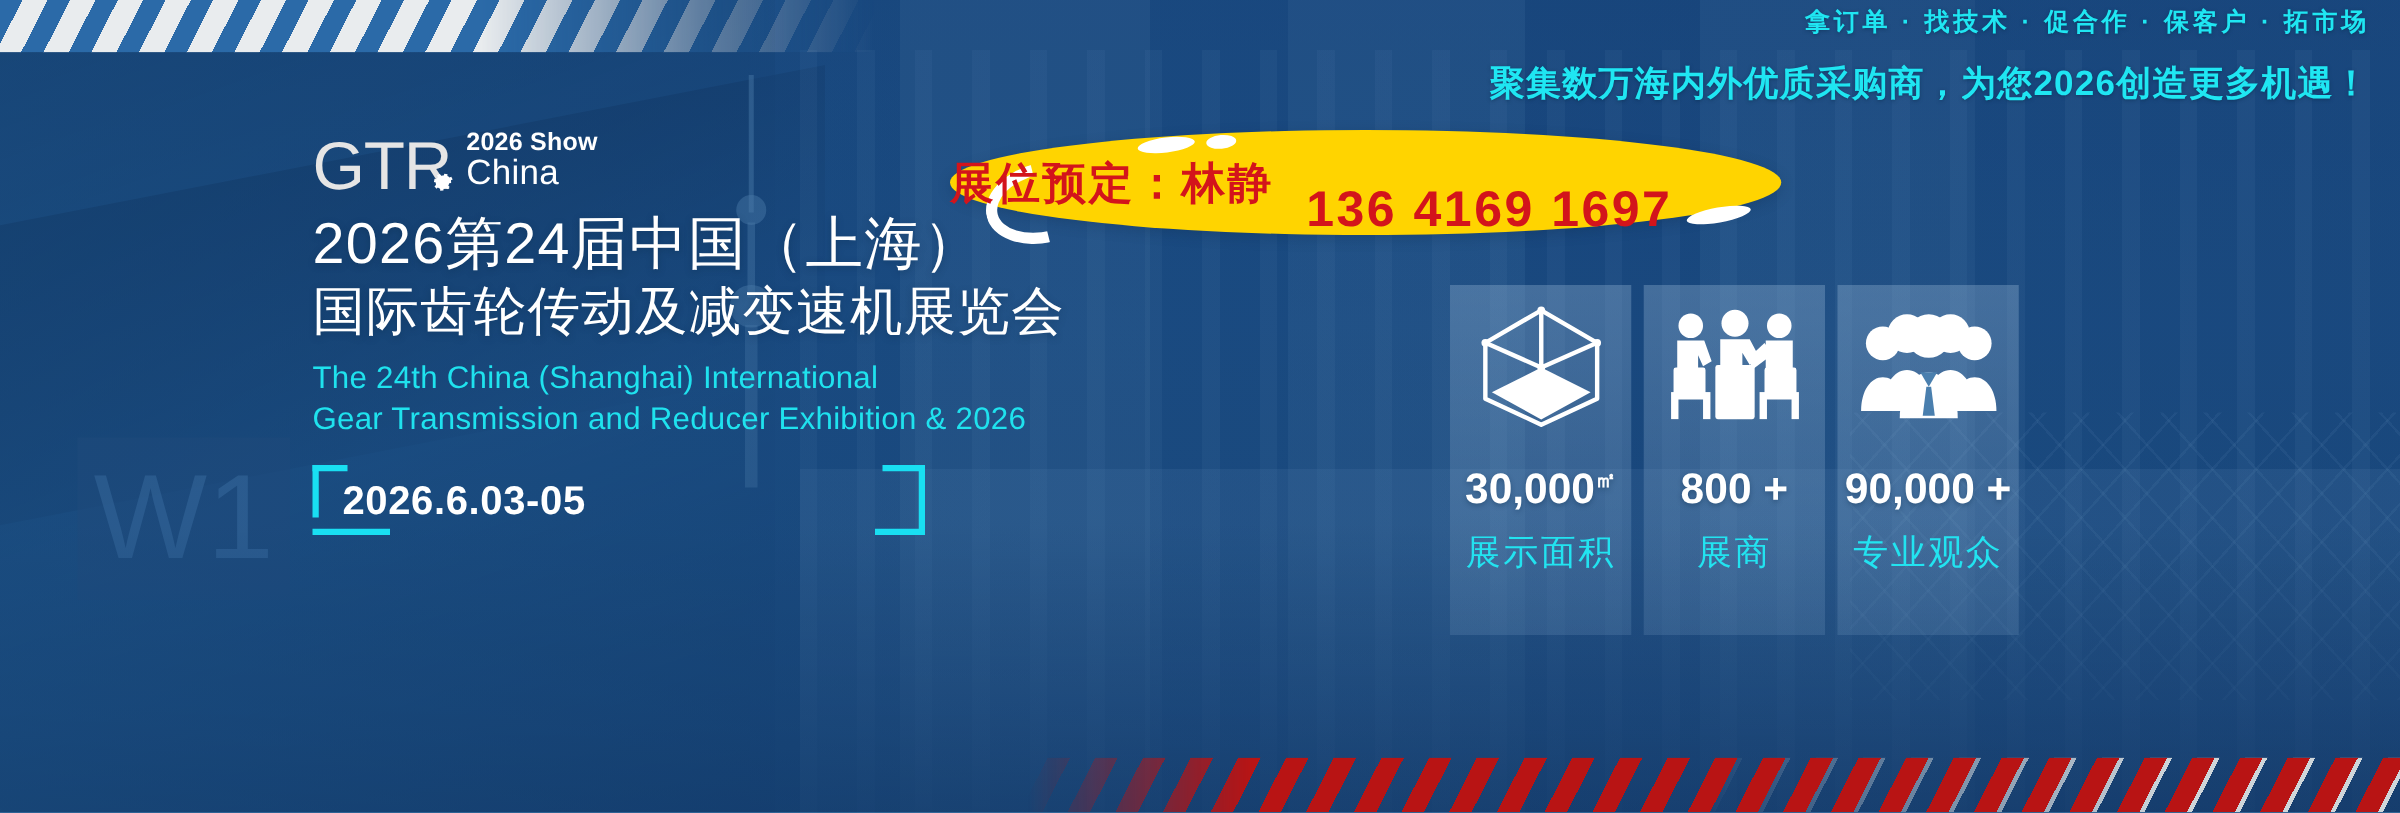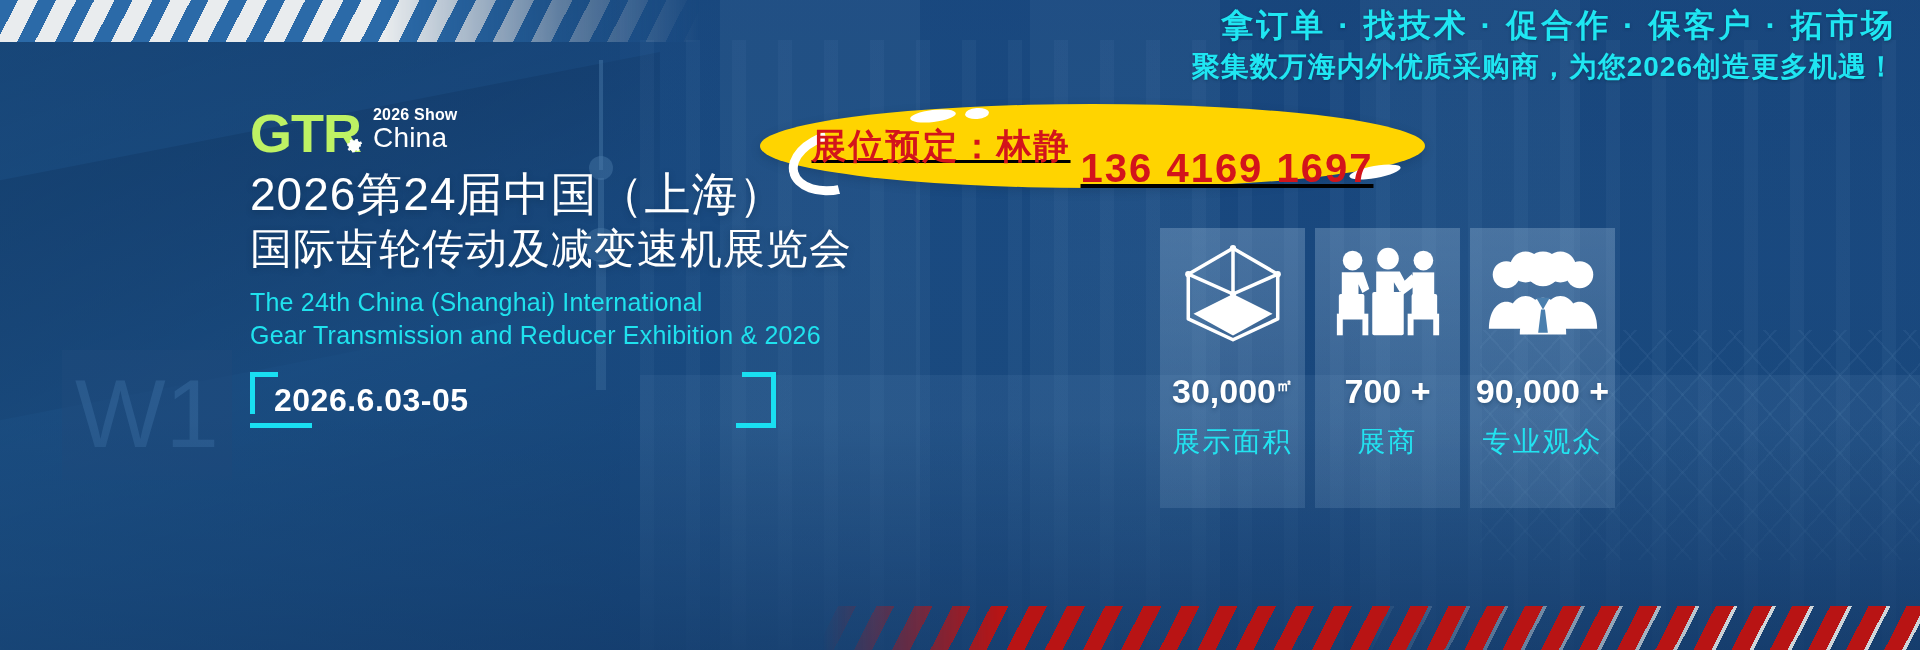--- a/index.html
+++ b/index.html
@@ -89,68 +89,68 @@
     background:repeating-linear-gradient(117deg,
       #cfd6da 0 16px, transparent 16px 34px);
     -webkit-mask-image:linear-gradient(90deg,transparent 0 10%,#000 70% 100%);
     mask-image:linear-gradient(90deg,transparent 0 10%,#000 70% 100%);
   }
 
   
   .left{position:absolute;left:250px;top:106px;width:640px;}
 
   .logo{display:flex;align-items:flex-start;height:58px;}
-  .logo .gtr{position:relative;color:#bef264;font-size:54px;line-height:54px;
-    font-weight:700;letter-spacing:-1px;text-align:center;}
+  .logo .gtr{position:relative;color:#e5e5e5;font-size:54px;line-height:54px;
+    font-weight:400;letter-spacing:-1px;text-align:center;}
   .logo .gear{position:absolute;right:-2px;bottom:6px;width:17px;height:17px;color:#fff;}
   .logo .sub{margin-left:12px;display:flex;flex-direction:column;justify-content:flex-start;}
-  .logo .sub .l1{color:#fff;font-size:16px;line-height:17px;font-weight:600;letter-spacing:.2px;}
+  .logo .sub .l1{color:#fff;font-size:20px;line-height:17px;font-weight:600;letter-spacing:.2px;}
   .logo .sub .l2{color:#fff;font-size:28px;line-height:29px;font-weight:400;letter-spacing:.2px;}
 
   .t-cn1{color:#fff;font-size:46px;line-height:56px;font-weight:500;letter-spacing:1px;
     text-shadow:0 2px 6px rgba(10,40,70,.35);margin-top:2px;}
   .t-cn2{color:#fff;font-size:42px;line-height:54px;font-weight:500;letter-spacing:1px;
     text-shadow:0 2px 6px rgba(10,40,70,.35);}
   .t-en{color:#1fe2ee;font-size:25px;line-height:33px;font-weight:400;letter-spacing:.2px;margin-top:10px;}
 
-  .datebox{position:relative;margin-top:20px;width:490px;height:56px;padding-left:36px;}
+  .datebox{position:relative;margin-top:20px;width:490px;height:56px;}
   .datebox .corner-tl{position:absolute;left:0;top:0;width:5px;height:42px;background:#19dff2;}
   .datebox .corner-tl2{position:absolute;left:0;top:0;width:28px;height:5px;background:#19dff2;}
   .datebox .corner-bl{position:absolute;left:0;bottom:0;width:62px;height:5px;background:#19dff2;}
   .datebox .corner-tr{position:absolute;right:0;top:0;width:5px;height:56px;background:#19dff2;}
   .datebox .corner-tr2{position:absolute;right:0;top:0;width:34px;height:5px;background:#19dff2;}
   .datebox .corner-br{position:absolute;right:0;bottom:0;width:40px;height:5px;background:#19dff2;}
   .datebox .inner{position:absolute;left:24px;top:4px;right:24px;height:48px;
     display:flex;align-items:center;gap:52px;}
   .datebox .date{color:#fff;font-size:32px;font-weight:700;letter-spacing:.5px;}
   .datebox .venue{color:#fff;font-size:29px;font-weight:700;letter-spacing:1px;}
 
   
   .slogan1{position:absolute;right:24px;top:4px;color:#1fe6f2;
-    font-size:32px;font-weight:700;letter-spacing:3px;white-space:nowrap;
+    font-size:20px;font-weight:700;letter-spacing:3px;white-space:nowrap;
     text-shadow:0 1px 3px rgba(8,40,70,.5);}
   .slogan2{position:absolute;right:24px;top:48px;color:#1fe6f2;
     font-size:28px;font-weight:700;letter-spacing:1px;white-space:nowrap;
     text-shadow:0 1px 3px rgba(8,40,70,.5);}
 
   
   .contact{position:absolute;left:760px;top:104px;width:665px;height:84px;}
   .contact .ell{position:absolute;inset:0;background:#ffd400;border-radius:50%/50%;
     box-shadow:0 3px 10px rgba(10,40,70,.25);}
   .contact .gl1{position:absolute;left:28px;top:26px;width:78px;height:46px;
     border:9px solid #fff;border-radius:50%;
     clip-path:polygon(0 0,46% 0,46% 100%,0 100%);transform:rotate(-14deg);}
   .contact .gl2{position:absolute;left:150px;top:6px;width:46px;height:12px;
     background:#fff;border-radius:50%;transform:rotate(-7deg);}
   .contact .gl3{position:absolute;left:205px;top:4px;width:24px;height:11px;
     background:#fff;border-radius:50%;transform:rotate(-5deg);}
   .contact .gl4{position:absolute;right:24px;bottom:10px;width:52px;height:12px;
     background:#fff;border-radius:50%;transform:rotate(-10deg);}
   .contact .row{position:absolute;left:0;right:0;top:0;height:84px;
-    display:flex;align-items:center;justify-content:center;gap:10px;text-decoration:underline;}
+    display:flex;align-items:center;justify-content:flex-start;gap:26px;}
   .contact .label{color:#d3141b;font-size:35px;font-weight:700;letter-spacing:2px;}
   .contact .phone{color:#d3141b;font-size:40px;font-weight:700;letter-spacing:2px;margin-top:44px;}
 
   
   .stats{position:absolute;left:1160px;top:228px;display:flex;gap:10px;height:280px;}
   .panel{width:145px;height:280px;position:relative;
     background:linear-gradient(180deg,rgba(168,198,226,.30),rgba(150,186,220,.16));
     display:flex;flex-direction:column;align-items:center;}
   .panel .ic{height:120px;display:flex;align-items:center;justify-content:center;margin-top:6px;}
   .panel .val{color:#fff;font-size:34px;font-weight:700;letter-spacing:0;
@@ -274,21 +274,21 @@
           <path d="M48 27h24l8 15-8 6-6-10v12H48V27z"></path>
           <rect x="44" y="48" width="32" height="44" rx="2"></rect>
           <circle cx="96" cy="16" r="10"></circle>
           <path d="M85 28h22v28H85z"></path>
           <path d="M84 30 70 43l5 8 16-12z"></path>
           <rect x="84" y="50" width="26" height="26" rx="2"></rect>
           <rect x="80" y="70" width="6" height="22"></rect>
             <rect x="106" y="70" width="6" height="22"></rect>
         </svg>
       </div>
-      <div class="val">700 +</div>
+      <div class="val">800 +</div>
       <div class="cap">展商</div>
     </div>
 
     <div class="panel">
       <div class="ic">
         <svg width="116" height="100" viewBox="0 0 120 100" fill="#ffffff">
           <circle cx="22" cy="30" r="14"></circle>
           <path d="M4 86c0-17 8-28 18-28s18 11 18 28z"></path>
           <circle cx="98" cy="30" r="14"></circle>
           <path d="M80 86c0-17 8-28 18-28s18 11 18 28z"></path>

